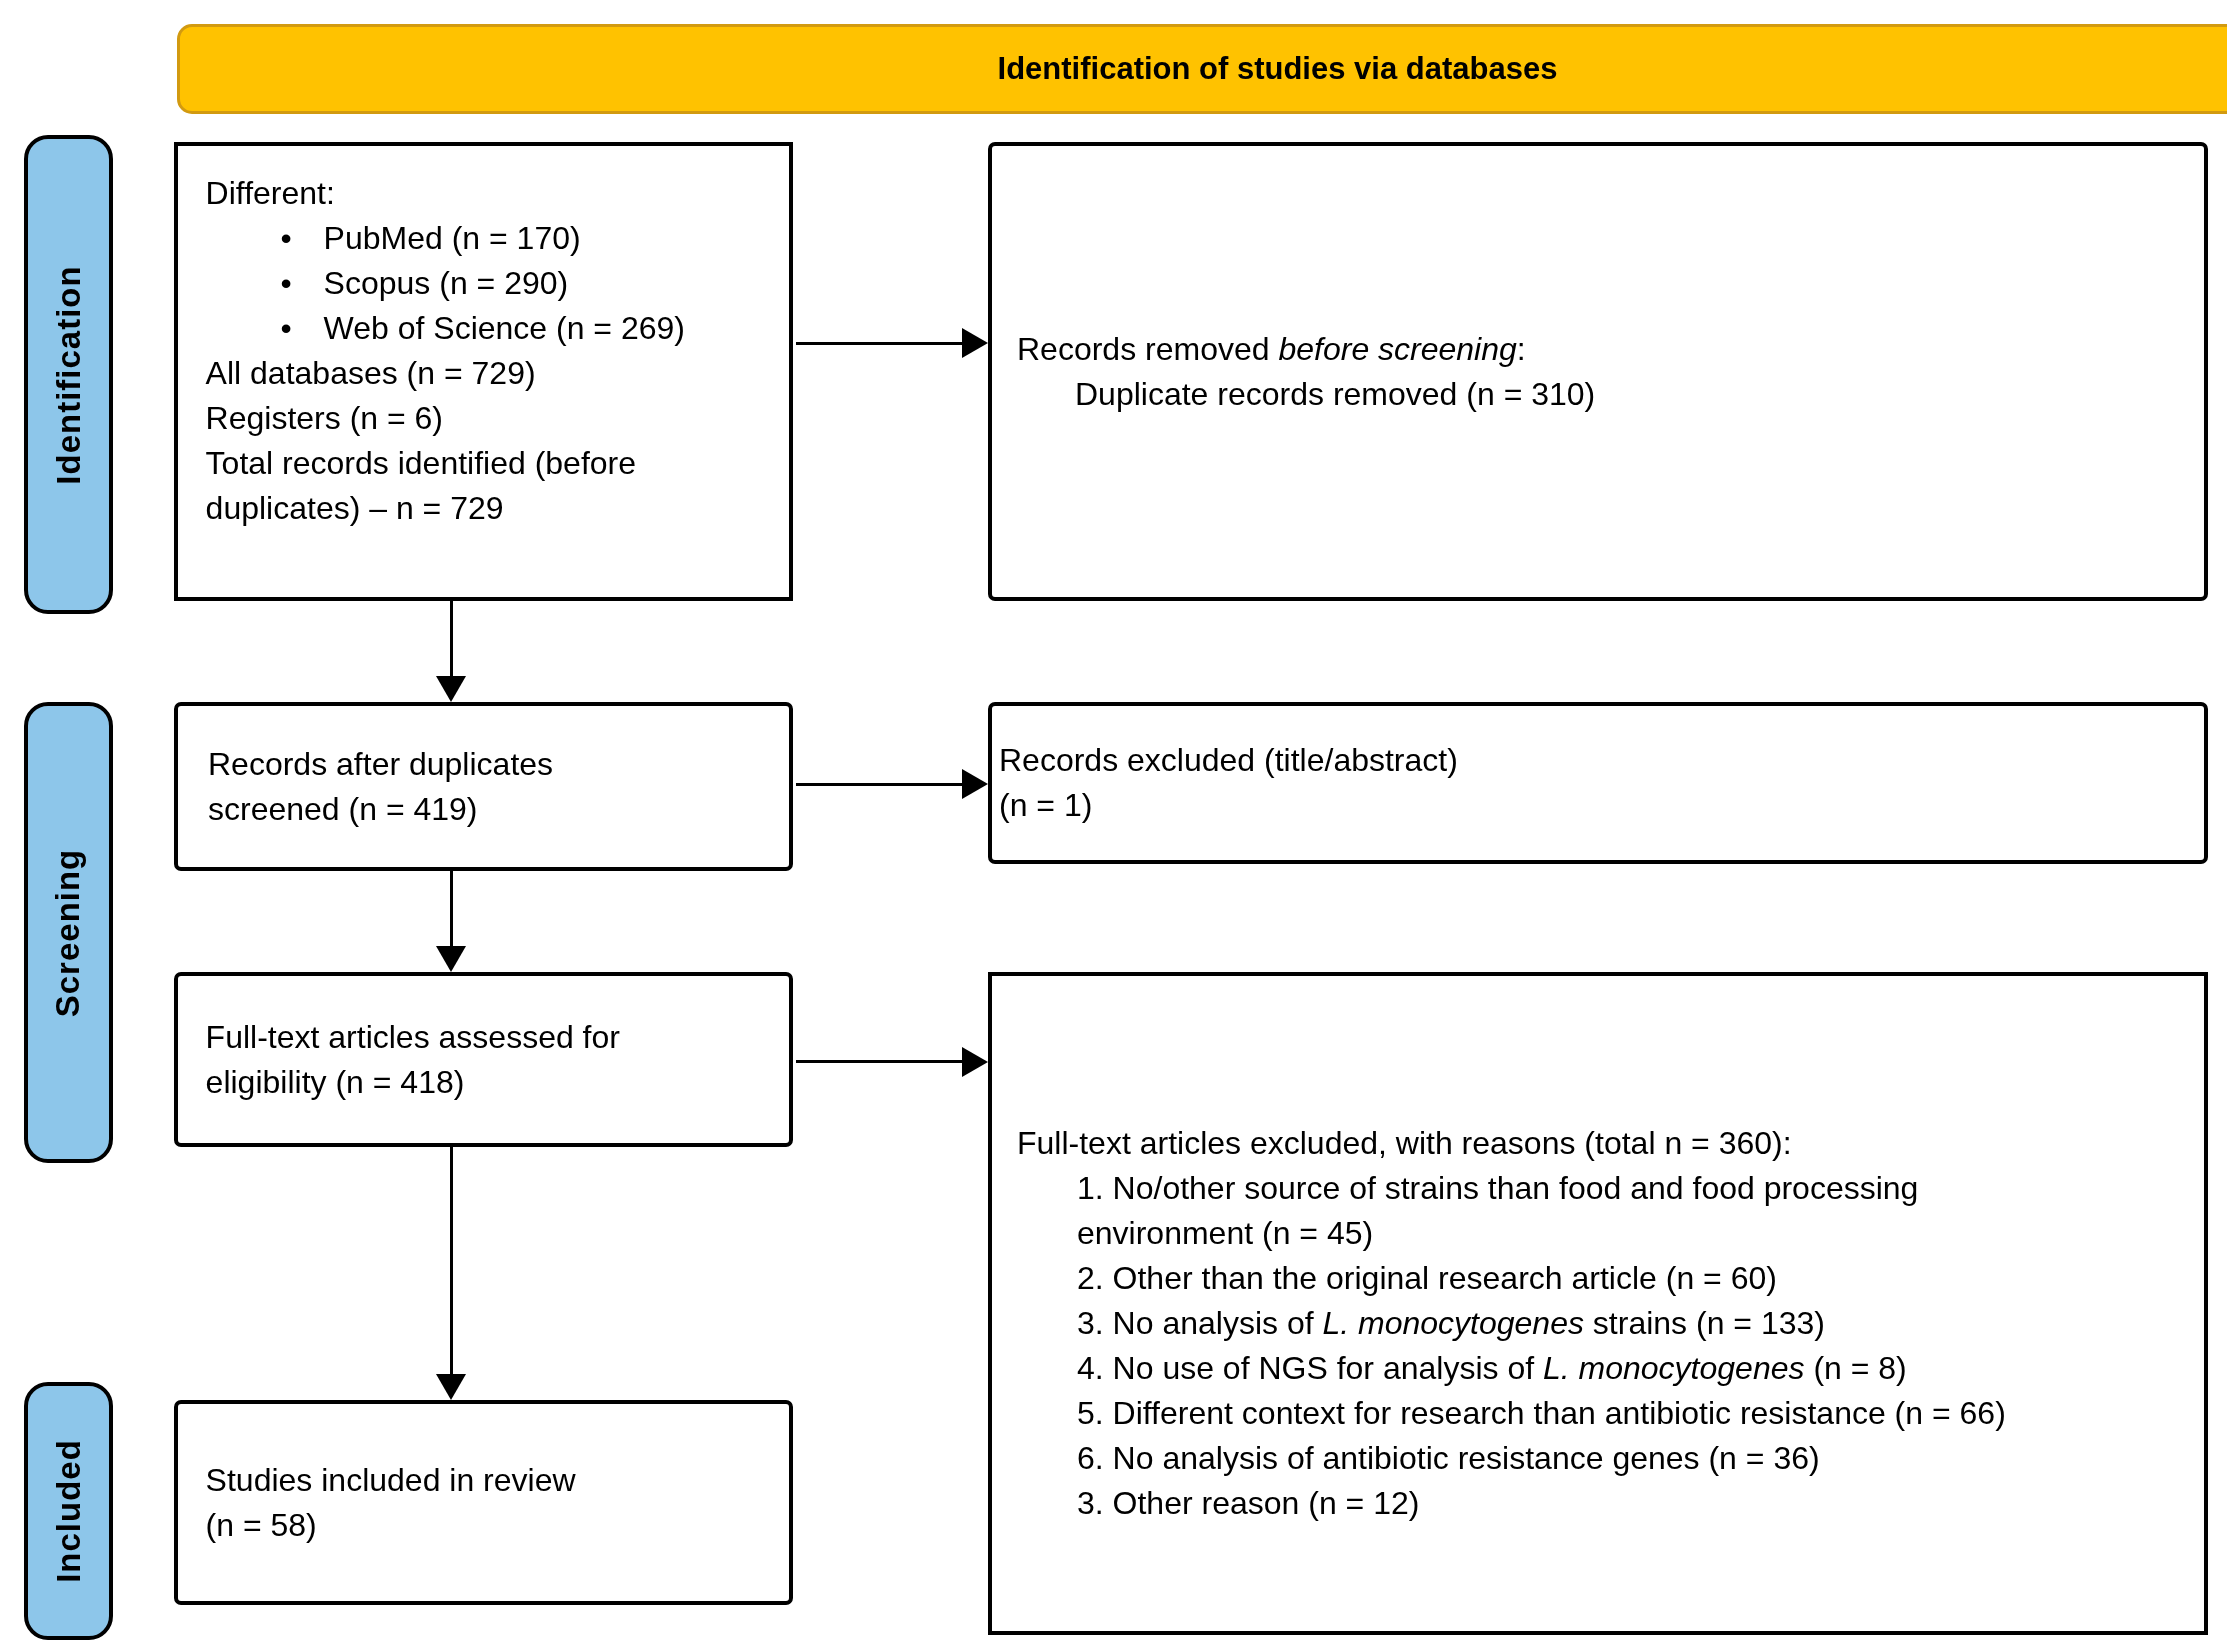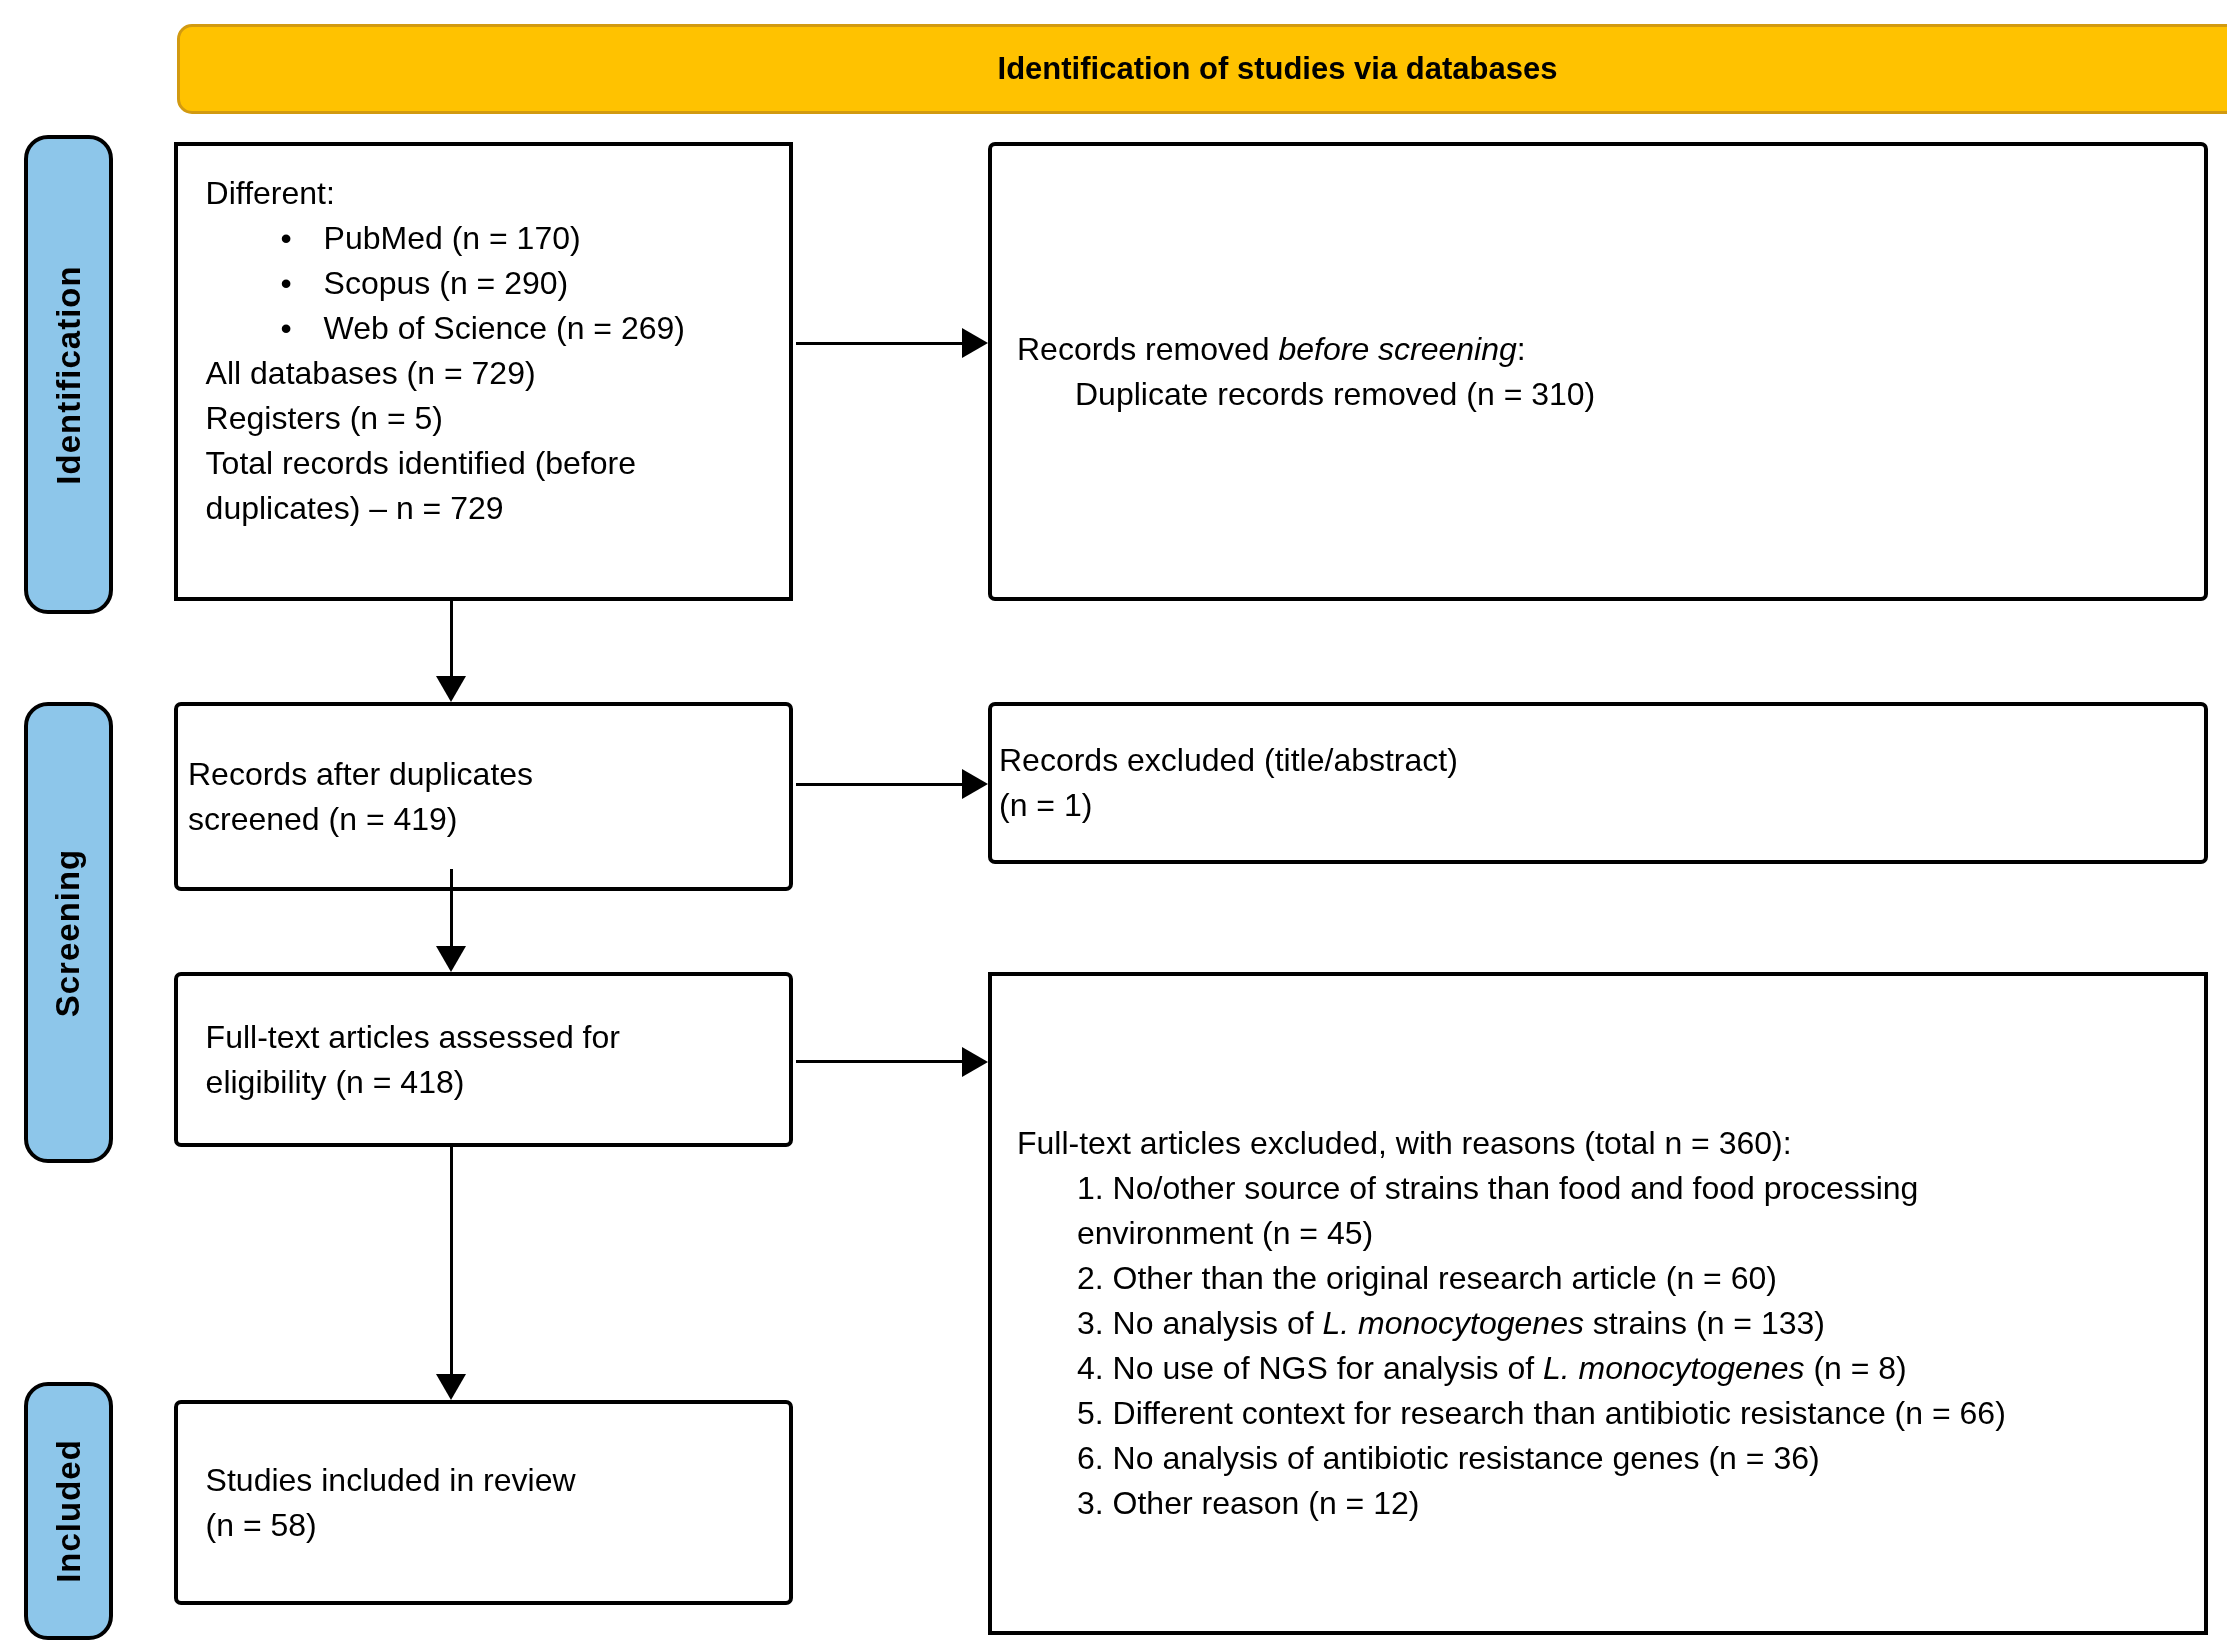--- a/index.html
+++ b/index.html
@@ -29,21 +29,21 @@
 
   
   .fbox {
     position:absolute; background:#fff; border:4px solid #000; box-sizing:border-box;
     font-size:32px; line-height:45px;
   }
   .vcenter { display:flex; flex-direction:column; justify-content:center;border-radius:7px; }
 
   #box-identified        { left:174px;  top:142px;  width:619px; height:459px; padding:25px 15px 0 27.6px; }
   #box-removed           { left:988px; top:142px;  width:1220px; height:459px; padding-left:25px; padding-right:20px; }
-  #box-screened          { left:174px;  top:702px; width:619px; height:189px; padding-left:10px; }
+  #box-screened          { left:174px;  top:702px; width:619px; height:169px; padding-left:30px; }
   #box-excluded-title    { left:988px; top:702px; width:1220px; height:162px; padding-left:7px; }
   #box-fulltext-assessed { left:174px;  top:972px; width:619px; height:175px; padding-left:27.6px; }
   #box-fulltext-excluded { left:988px; top:972px; width:1220px; height:663px; padding:145px 15px 0 25px; }
   #box-included-review   { left:174px;  top:1400px; width:619px; height:205px; padding-left:27.6px; }
 
   .bline { padding-left:75px; }
   .bdot  { display:inline-block; width:43px; }
   .indent1 { padding-left:58px; }
   .reason { padding-left:60px; }
 
@@ -89,21 +89,21 @@
   <div class="stage" id="stage-included">
     <span>Included</span>
   </div>
 
   <div class="fbox" id="box-identified">
     <div>Different:</div>
     <div class="bline"><span class="bdot">•</span><span>PubMed (n = 170)</span></div>
     <div class="bline"><span class="bdot">•</span><span>Scopus (n = 290)</span></div>
     <div class="bline"><span class="bdot">•</span><span>Web of Science (n = 269)</span></div>
     <div>All databases (n = 729)</div>
-    <div>Registers (n = 5)</div>
+    <div>Registers (n = 6)</div>
     <div>Total records identified (before</div>
     <div>duplicates) – n = 729</div>
   </div>
 
   <div class="fbox vcenter" id="box-removed">
     <div><span>Records removed </span><i>before screening</i><span>:</span></div>
     <div class="indent1">Duplicate records removed (n = 310)</div>
   </div>
 
   <div class="fbox vcenter" id="box-screened">

